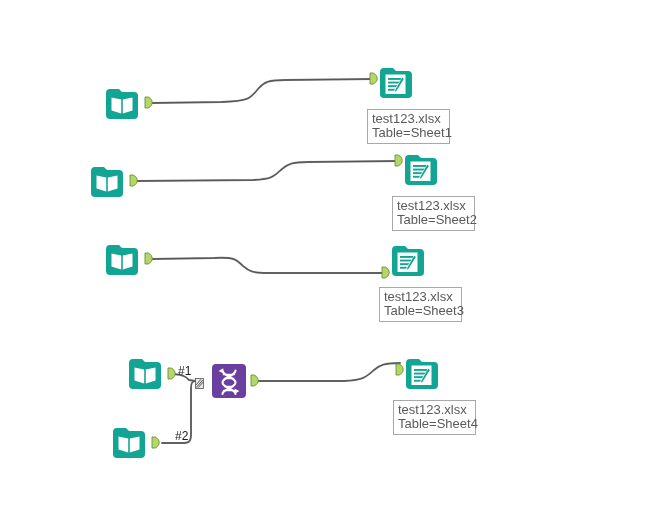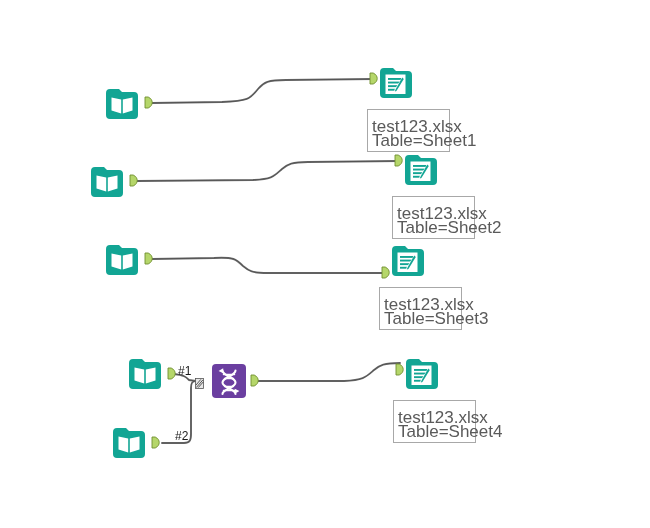--- a/index.html
+++ b/index.html
@@ -53,23 +53,23 @@
     width: 9px;
     height: 11px;
   }
 
   
   .label-box {
     position: absolute;
     box-sizing: border-box;
     border: 1px solid #a8a8a8;
     background: #ffffff;
-    padding: 10px 4px 3px 4px;
+    padding: 2px 4px 3px 4px;
     font-family: "Liberation Sans", sans-serif;
-    font-size: 17px;
+    font-size: 13px;
     line-height: 14px;
     color: #5a5a5a;
     white-space: nowrap;
   }
   .label-box .ln { display: block; }
 
   
   .conn-tag {
     position: absolute;
     font-family: "Liberation Sans", sans-serif;

